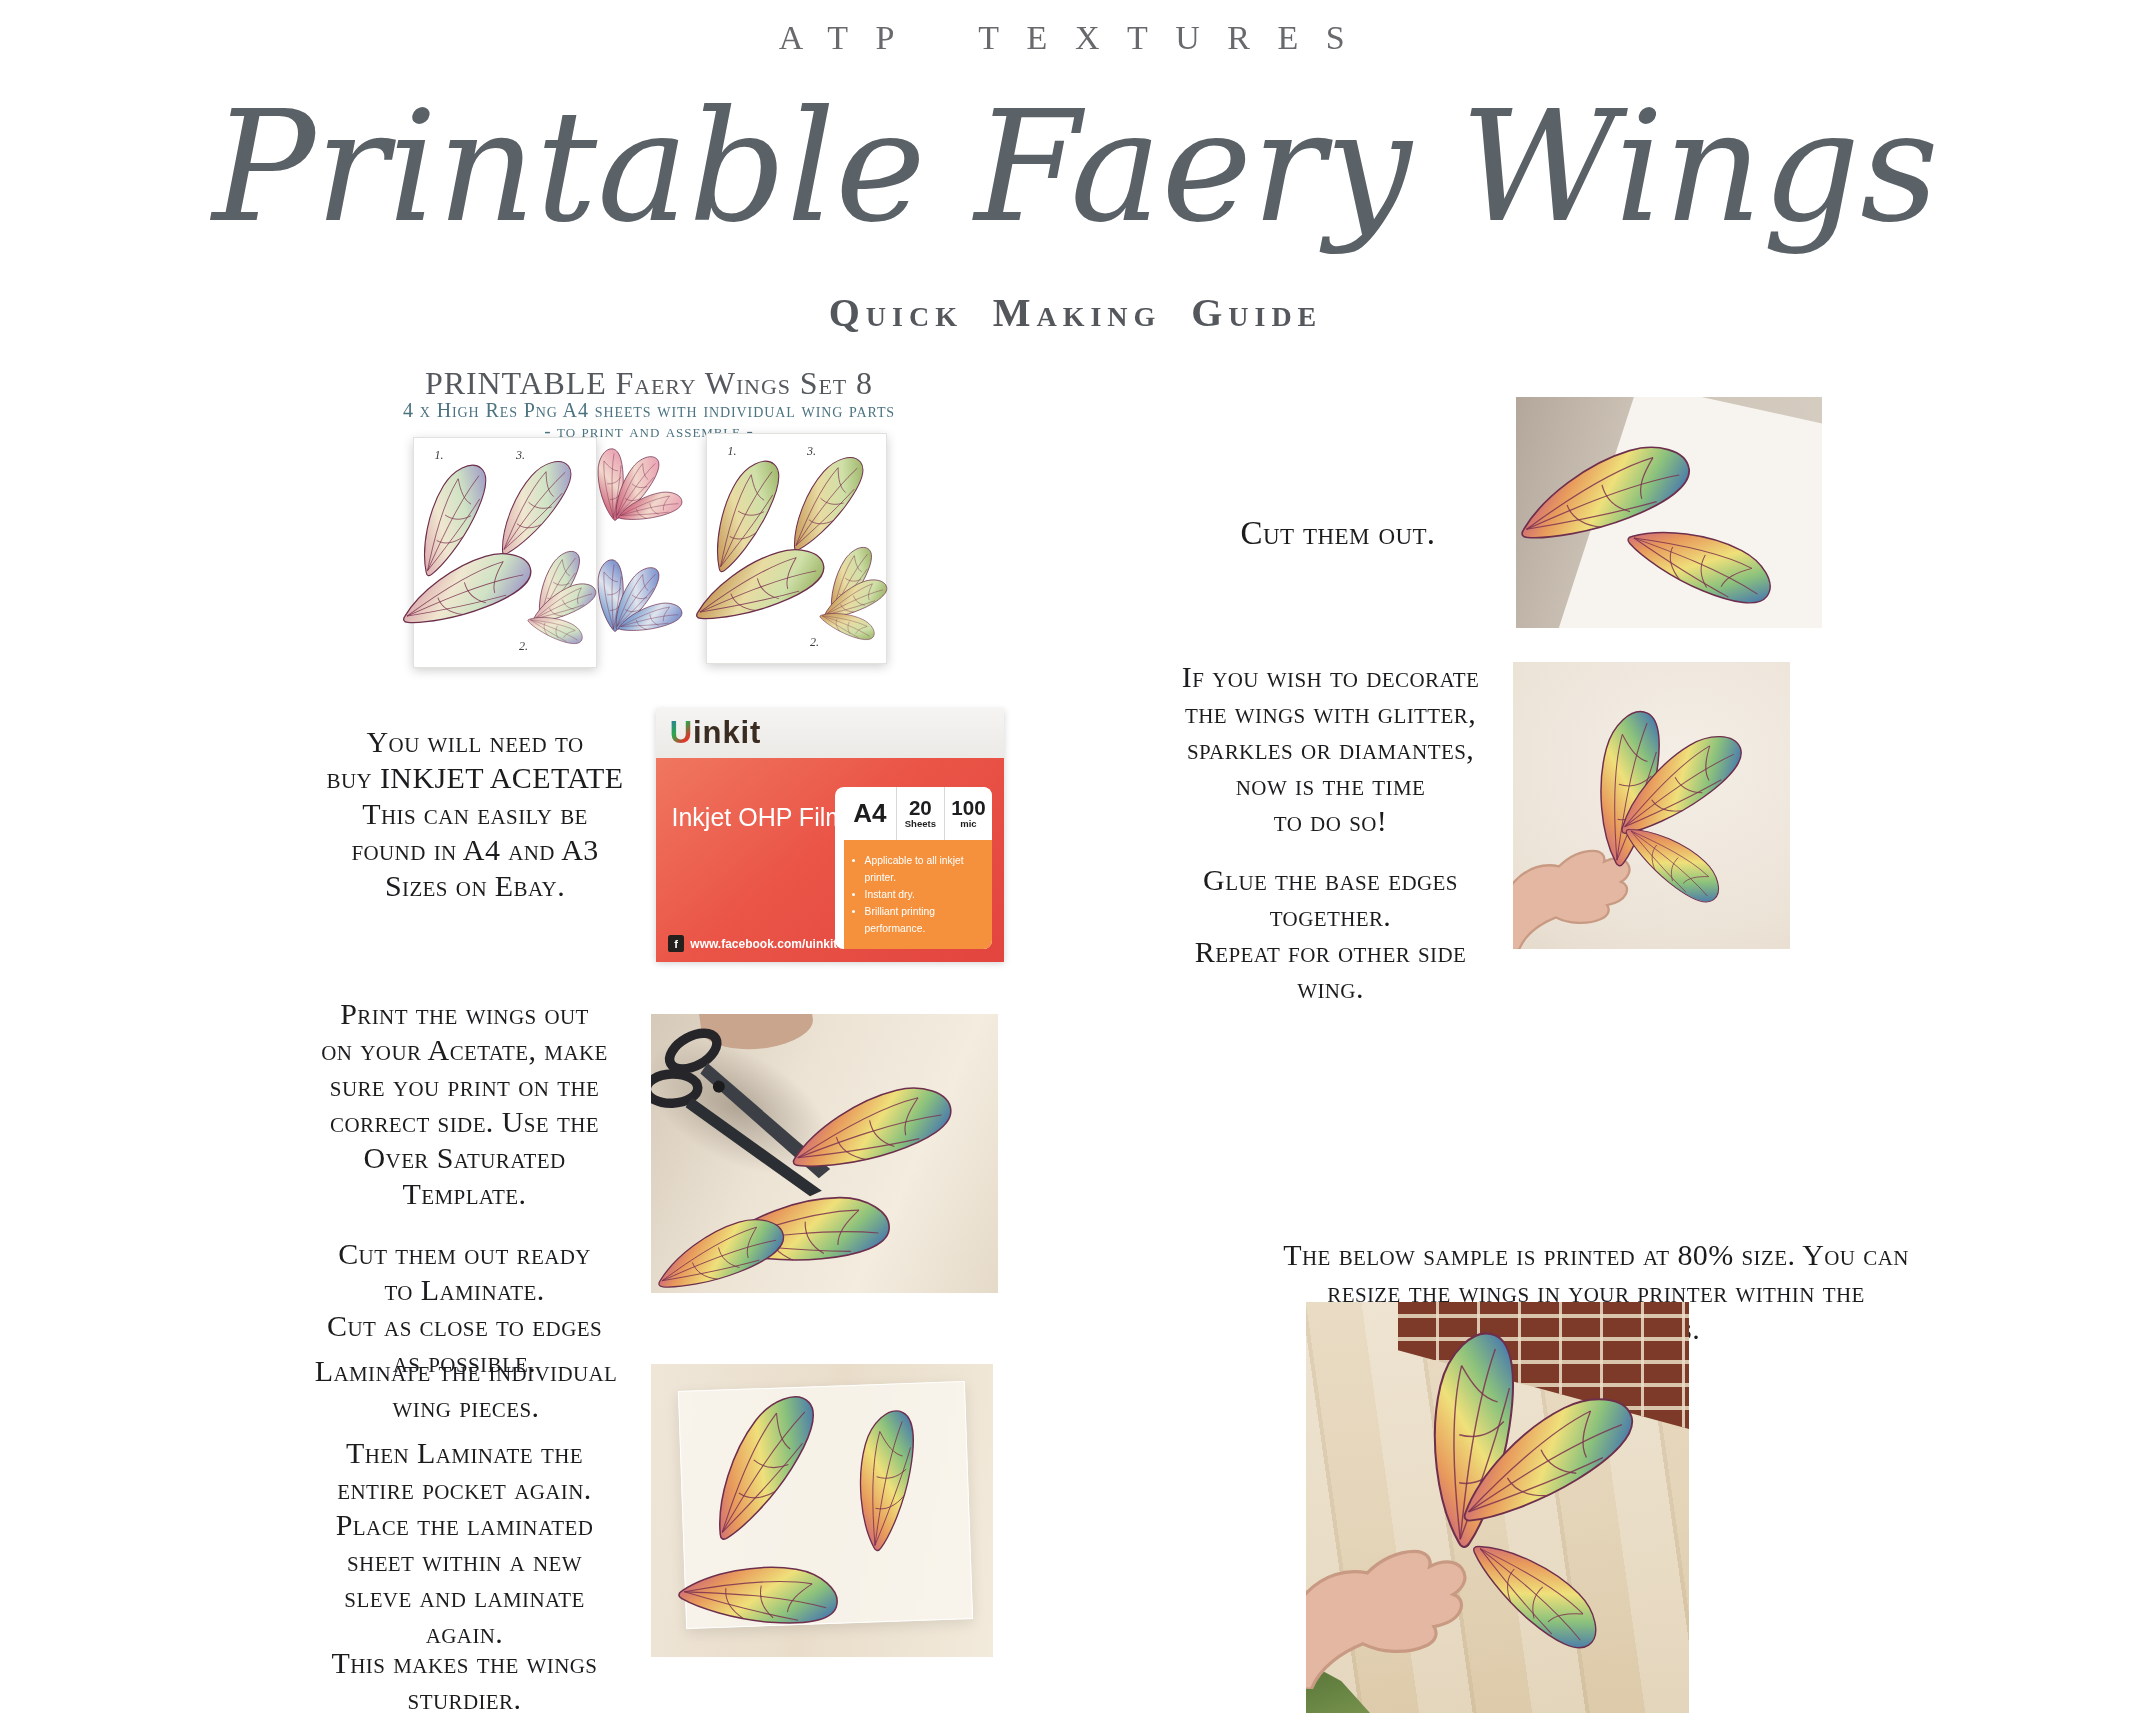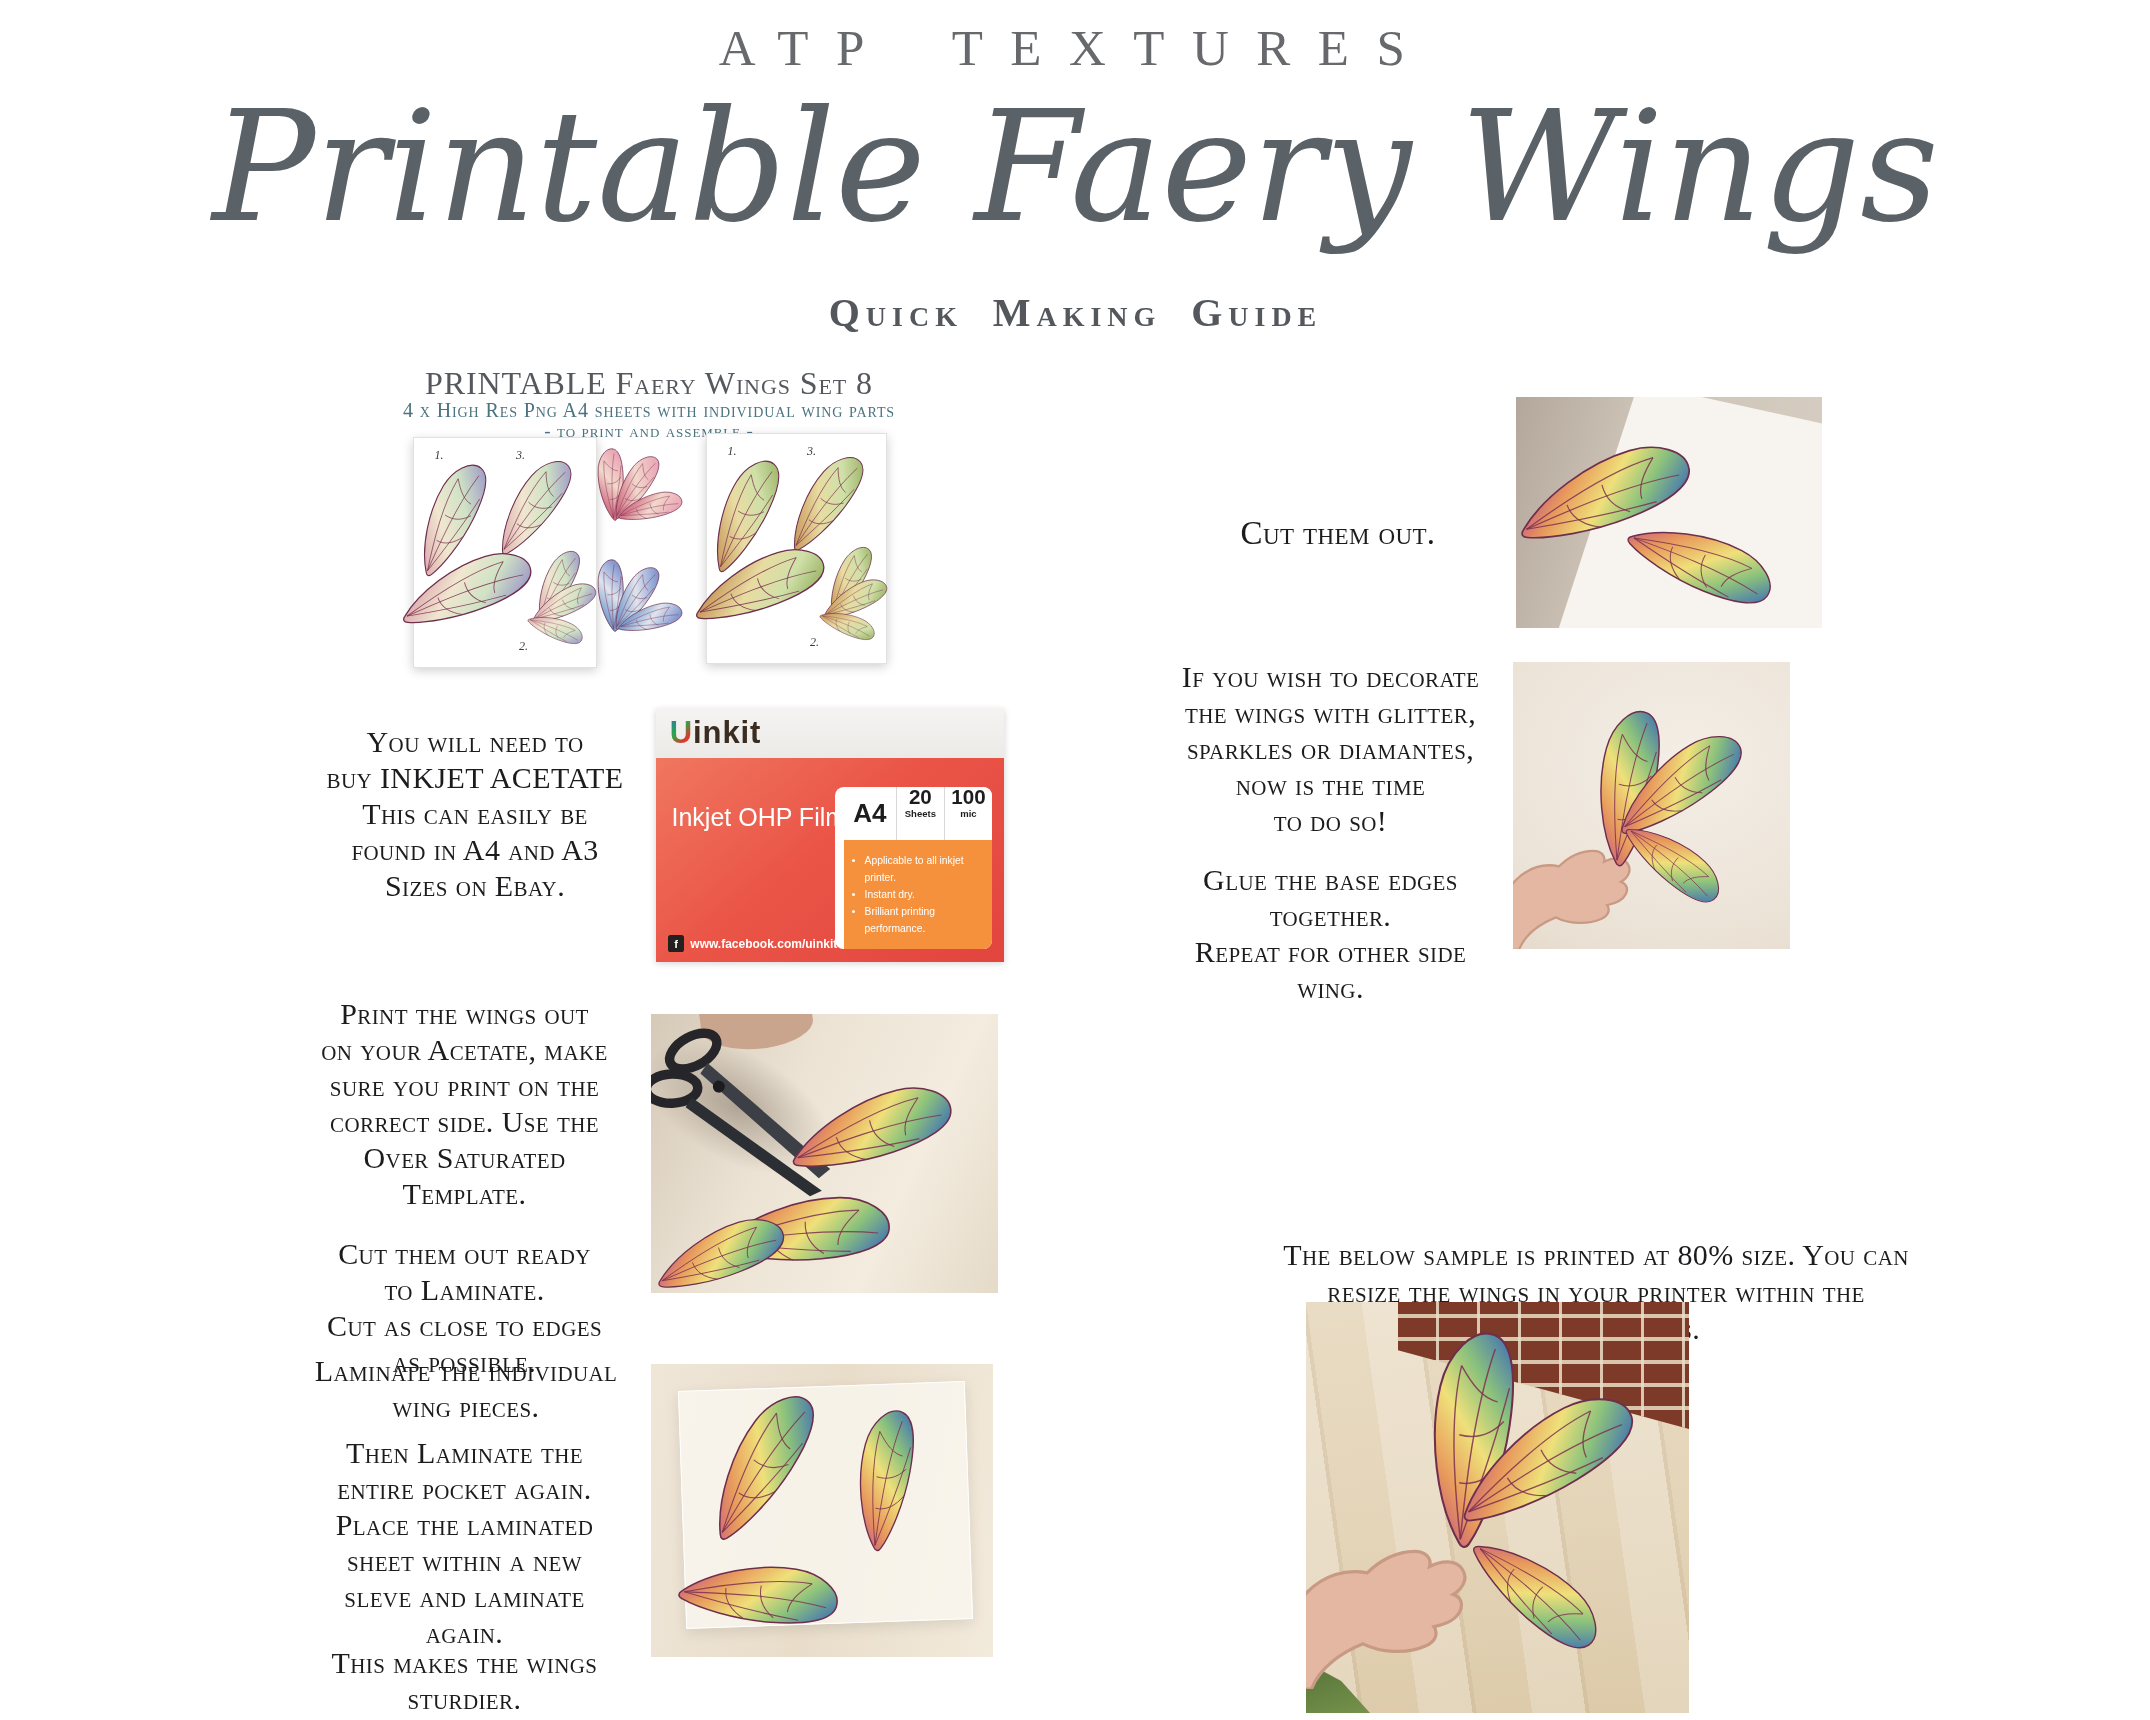--- a/index.html
+++ b/index.html
@@ -1,21 +1,21 @@
 <!DOCTYPE html>
 <html style="font-size:13.8px"><head>
 <meta charset="utf-8">
 <style>
   html,body{margin:0;padding:0;background:#ffffff;}
   #page{position:relative;width:2151px;height:1721px;background:#ffffff;overflow:hidden;
         font-family:"Liberation Serif","DejaVu Serif",serif;}
 
   
   .brand{position:absolute;top:19px;left:0;width:100%;text-align:center;
-         font-size:51px;font-weight:400;letter-spacing:27.5px;word-spacing:22.4px;color:#67696c;}
+         font-size:34px;font-weight:400;letter-spacing:27.5px;word-spacing:22.4px;color:#67696c;}
   .script-title{position:absolute;top:53px;left:0;width:100%;text-align:center;
          font-family:"DejaVu Serif",serif;font-style:italic;font-weight:400;
          font-size:153px;line-height:1.5;color:#5a6167;}
   .tagline{position:absolute;top:289px;left:0;width:100%;text-align:center;
          font-variant:small-caps;font-weight:600;font-size:40px;letter-spacing:6px;
          word-spacing:13.8px;color:#54585d;}
 
   
   .set8-head{position:absolute;top:365px;left:305px;width:688px;text-align:center;
          font-variant:small-caps;font-size:32px;color:#55595d;letter-spacing:0.9px;}
@@ -98,21 +98,21 @@
   .uk-u{background:linear-gradient(135deg,#2b6fc0 0%,#2ba84a 40%,#e0342c 70%,#f1a11b 100%);
         -webkit-background-clip:text;background-clip:text;-webkit-text-fill-color:transparent;color:#2b6fc0;}
   .uk-body{position:absolute;top:50px;left:0;right:0;bottom:0;
         background:linear-gradient(140deg,#f0775f 0%,#ea5547 45%,#e2443e 100%);}
   .uk-product{position:absolute;left:15.5px;top:45px;color:#fff;font-weight:500;font-size:25px;}
   .uk-spec{position:absolute;right:12px;top:29px;width:148px;height:162px;background:#ffffff;
         border-radius:8.6px;overflow:hidden;padding-left:9px;}
   .uk-spec-top{display:flex;height:53px;align-items:stretch;background:#fff;}
   .uk-a4{flex:1.1;display:flex;align-items:center;justify-content:center;
         font-weight:700;font-size:26px;color:#1d1d1f;}
-  .uk-col{flex:1;display:flex;flex-direction:column;align-items:center;justify-content:flex-start;
+  .uk-col{flex:1;display:flex;flex-direction:column;align-items:center;justify-content:center;
         border-left:0.9px solid #d8d8d8;color:#1d1d1f;}
   .uk-col b{font-size:20.6px;line-height:20.6px;}
   .uk-col span{font-size:9.5px;font-weight:700;}
   .uk-feat{margin:0;background:#f5913c;height:108px;padding:12px 6.9px 0 20.6px;list-style:disc;
         color:#fff;font-size:10.3px;line-height:17px;}
   .uk-fb{position:absolute;left:12px;bottom:10.3px;display:flex;align-items:center;gap:6px;
         color:#fff;font-weight:700;font-size:12px;}
   .uk-fb-icon{width:16.3px;height:16.3px;background:#23201d;color:#fff;border-radius:2.6px;
         display:flex;align-items:center;justify-content:center;font-size:11.2px;font-weight:700;}
 </style>

